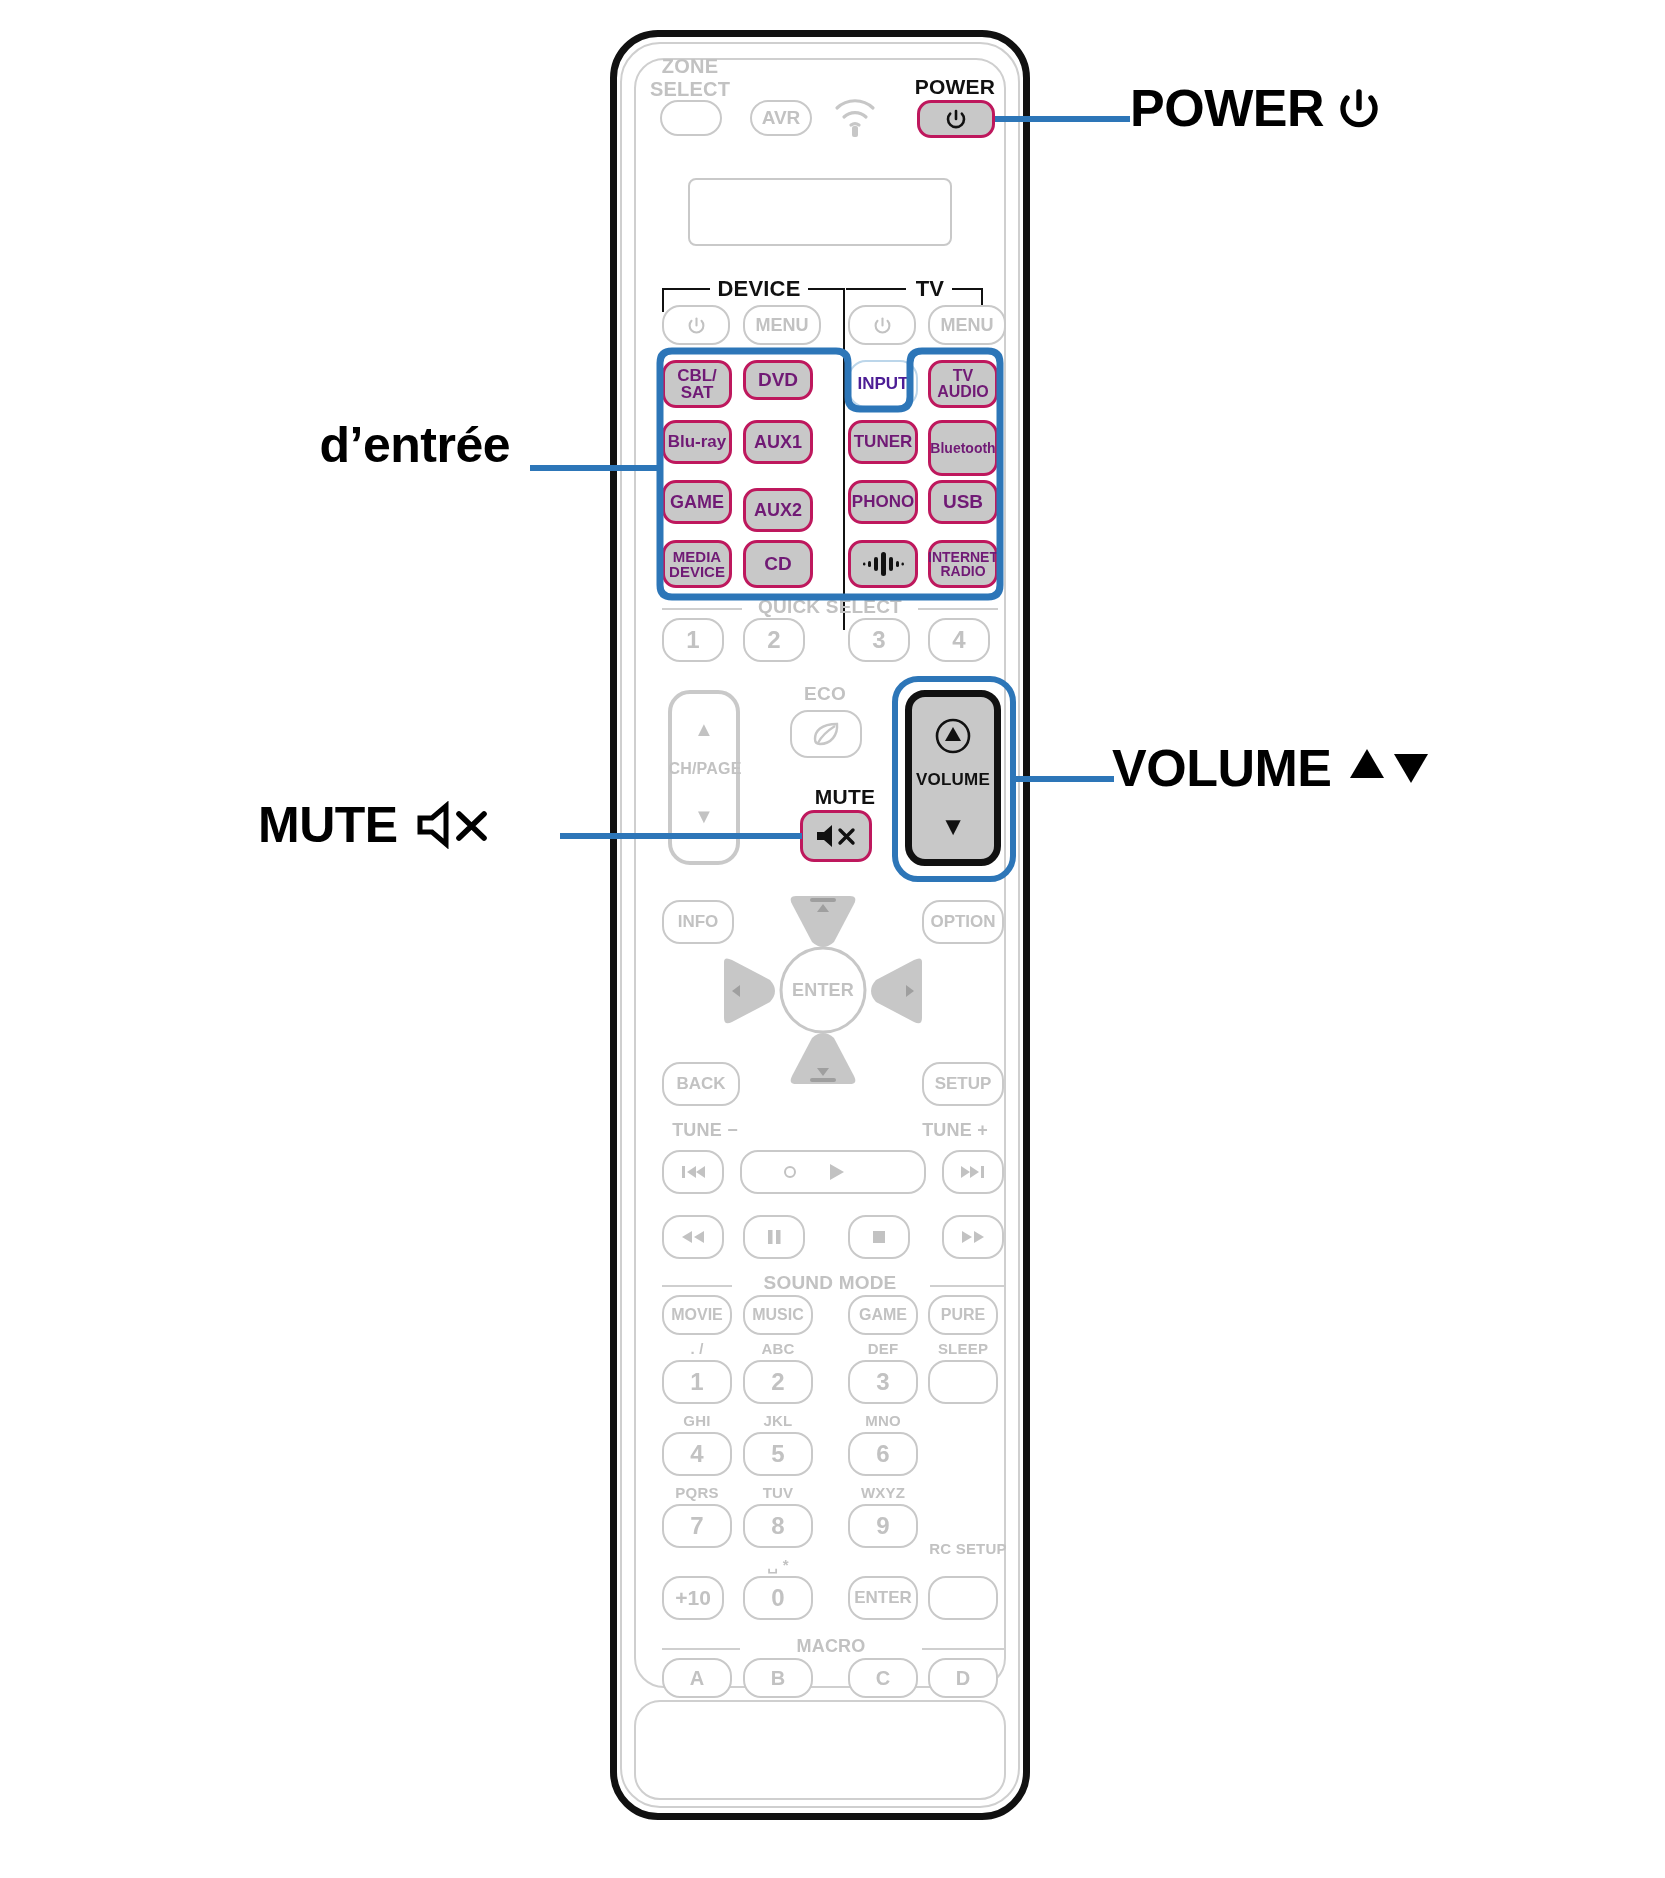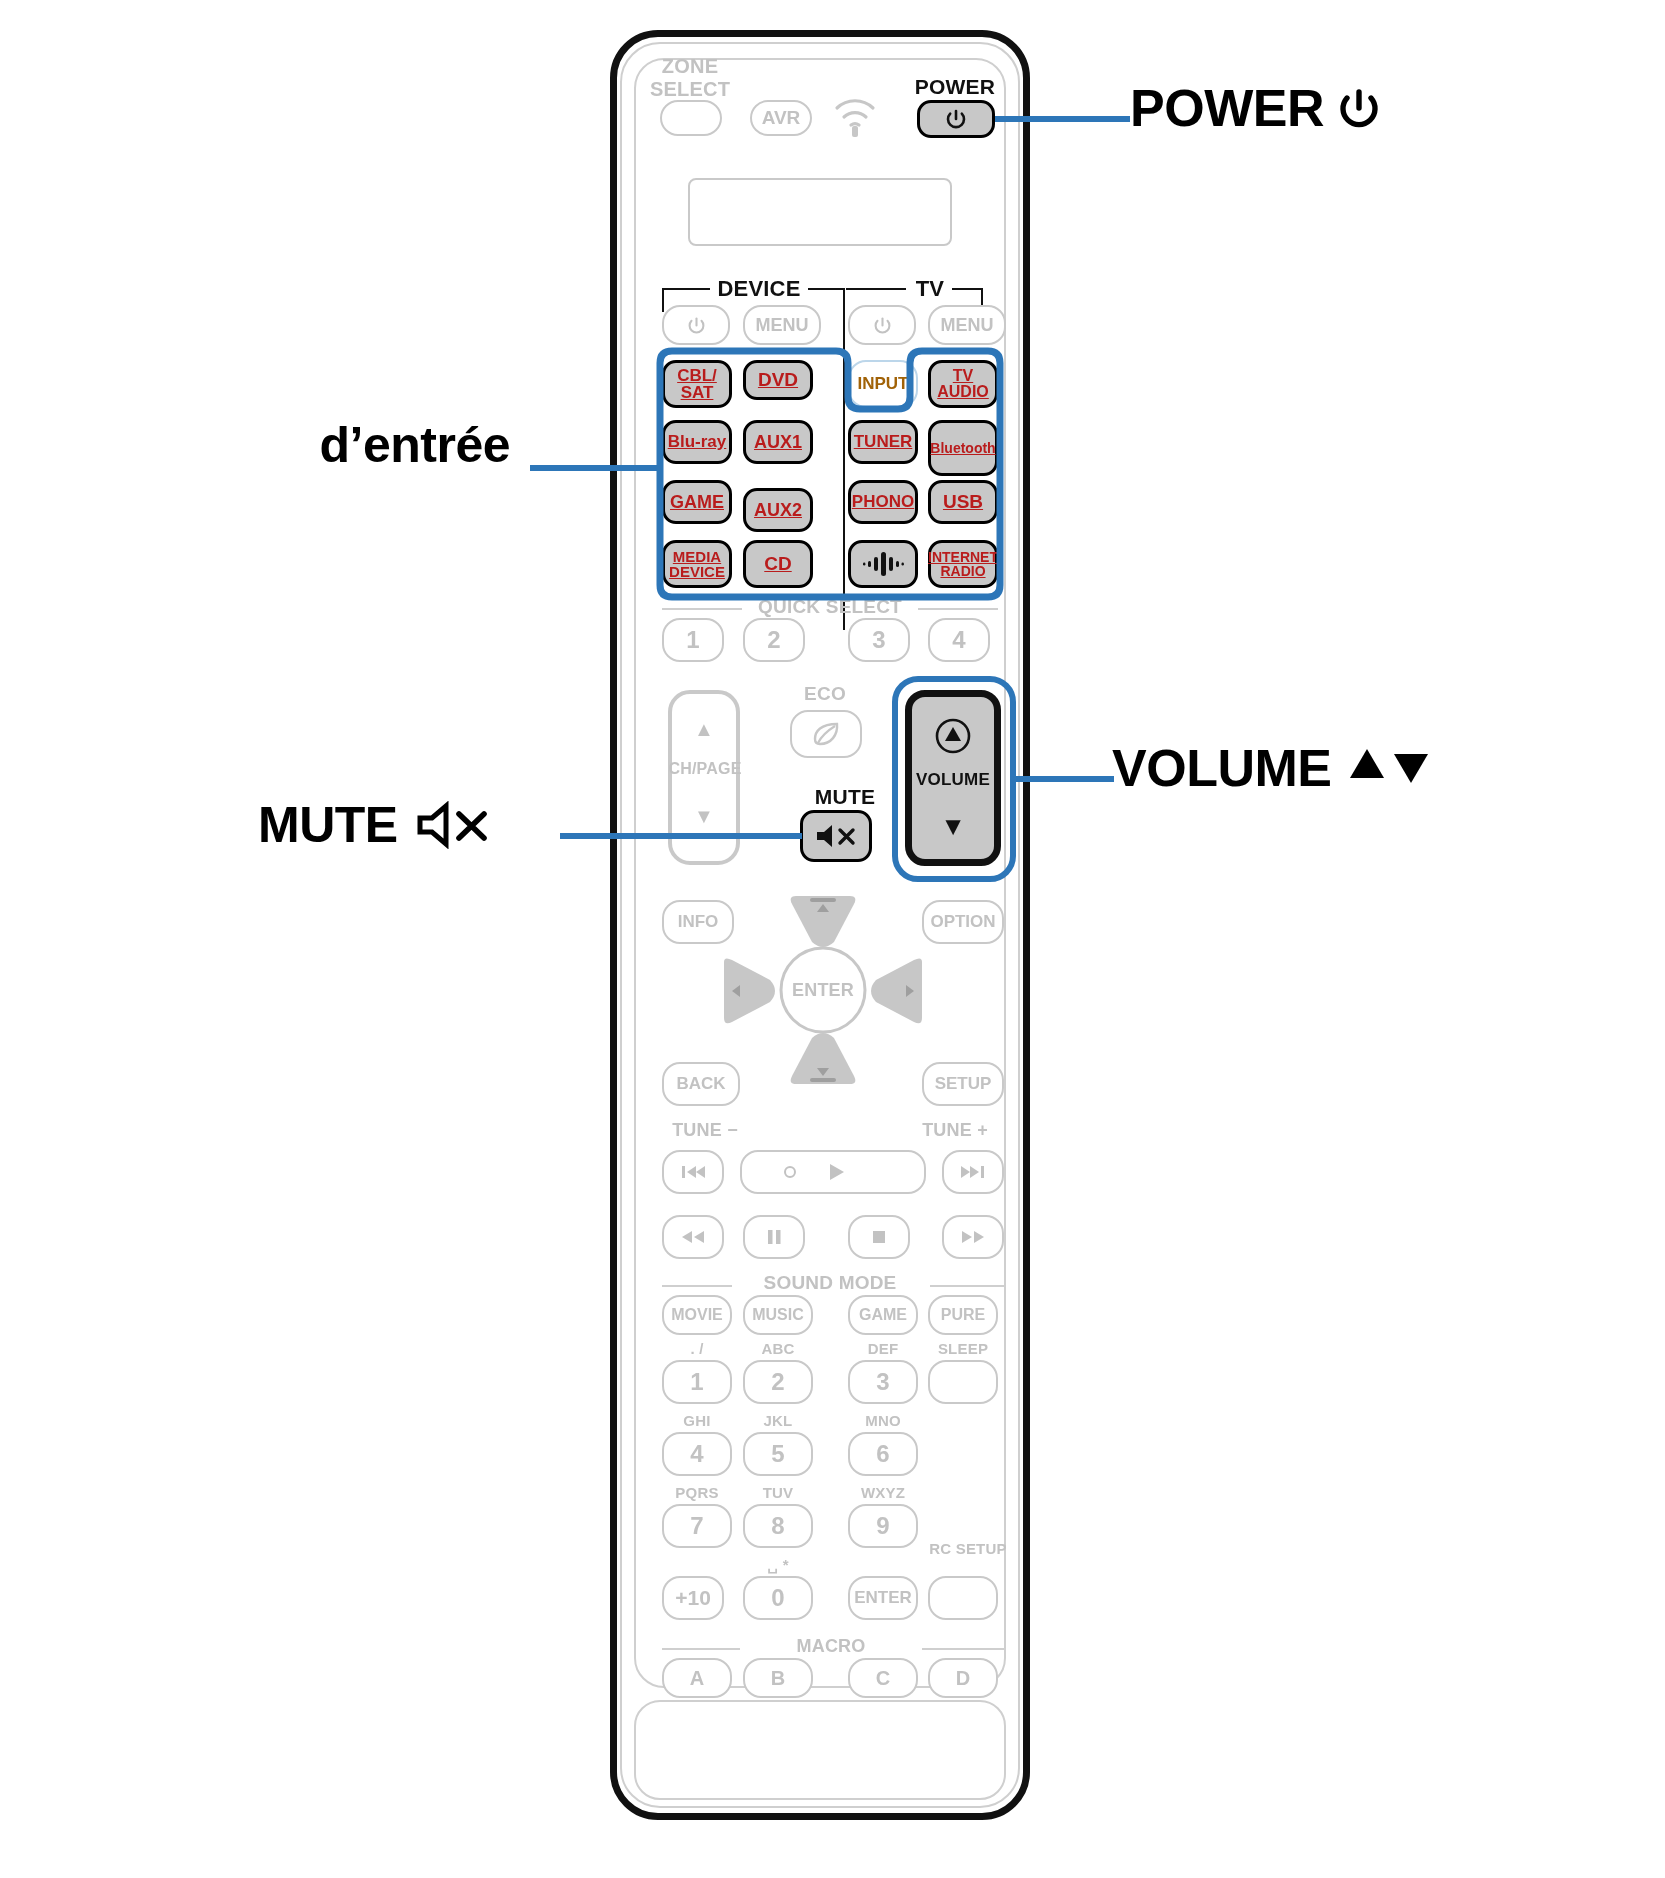--- a/index.html
+++ b/index.html
@@ -31,22 +31,22 @@
   .btn{
     position:absolute;box-sizing:border-box;
     display:flex;align-items:center;justify-content:center;
     text-align:center;line-height:1.02;
     border:2px solid #c9c9c9;color:#c2c2c2;background:#fff;
     border-radius:12px;font-weight:700;
   }
   .btn.pill{border-radius:18px;}
   
   .btn.hl{
-    border:3px solid #000000;color:#b91c1c;background:#c8c8c8;
-    border-radius:14px;font-weight:700;text-decoration:underline;
+    border:3px solid #be185d;color:#701a75;background:#c8c8c8;
+    border-radius:14px;font-weight:700;
   }
   .lbl{
     position:absolute;color:#c2c2c2;font-weight:700;
     letter-spacing:.2px;text-align:center;
   }
   .lbl.dark{color:#111;}
   .rule{position:absolute;background:#cfcfcf;height:2px;}
   .rule.dark{background:#111;}
   .vrule{position:absolute;background:#111;width:2px;}
   
@@ -123,21 +123,21 @@
   </div>
   <div class="btn pill" style="left:928px;top:305px;width:78px;height:40px;font-size:18px;">MENU</div>
 
   <div class="vrule" style="left:843px;top:312px;height:318px;"></div>
 
   <div class="btn hl" style="left:662px;top:360px;width:70px;height:48px;font-size:17px;flex-direction:column;">
     <span>CBL/</span>
     <span>SAT</span>
   </div>
   <div class="btn hl" style="left:743px;top:360px;width:70px;height:40px;font-size:19px;">DVD</div>
-  <div class="btn pill" style="left:848px;top:360px;width:70px;height:48px;font-size:17px;border-color:#bcd6ea;color:#a16207;">INPUT</div>
+  <div class="btn pill" style="left:848px;top:360px;width:70px;height:48px;font-size:17px;border-color:#bcd6ea;color:#4c1d95;">INPUT</div>
   <div class="btn hl" style="left:928px;top:360px;width:70px;height:48px;font-size:16px;flex-direction:column;">
     <span>TV</span>
     <span>AUDIO</span>
   </div>
 
   <div class="btn hl" style="left:662px;top:420px;width:70px;height:44px;font-size:17px;">Blu-ray</div>
   <div class="btn hl" style="left:743px;top:420px;width:70px;height:44px;font-size:18px;border-radius:14px;">AUX1</div>
   <div class="btn hl" style="left:848px;top:420px;width:70px;height:44px;font-size:17px;">TUNER</div>
   <div class="btn hl" style="left:928px;top:420px;width:70px;height:56px;font-size:14px;">Bluetooth</div>
 

